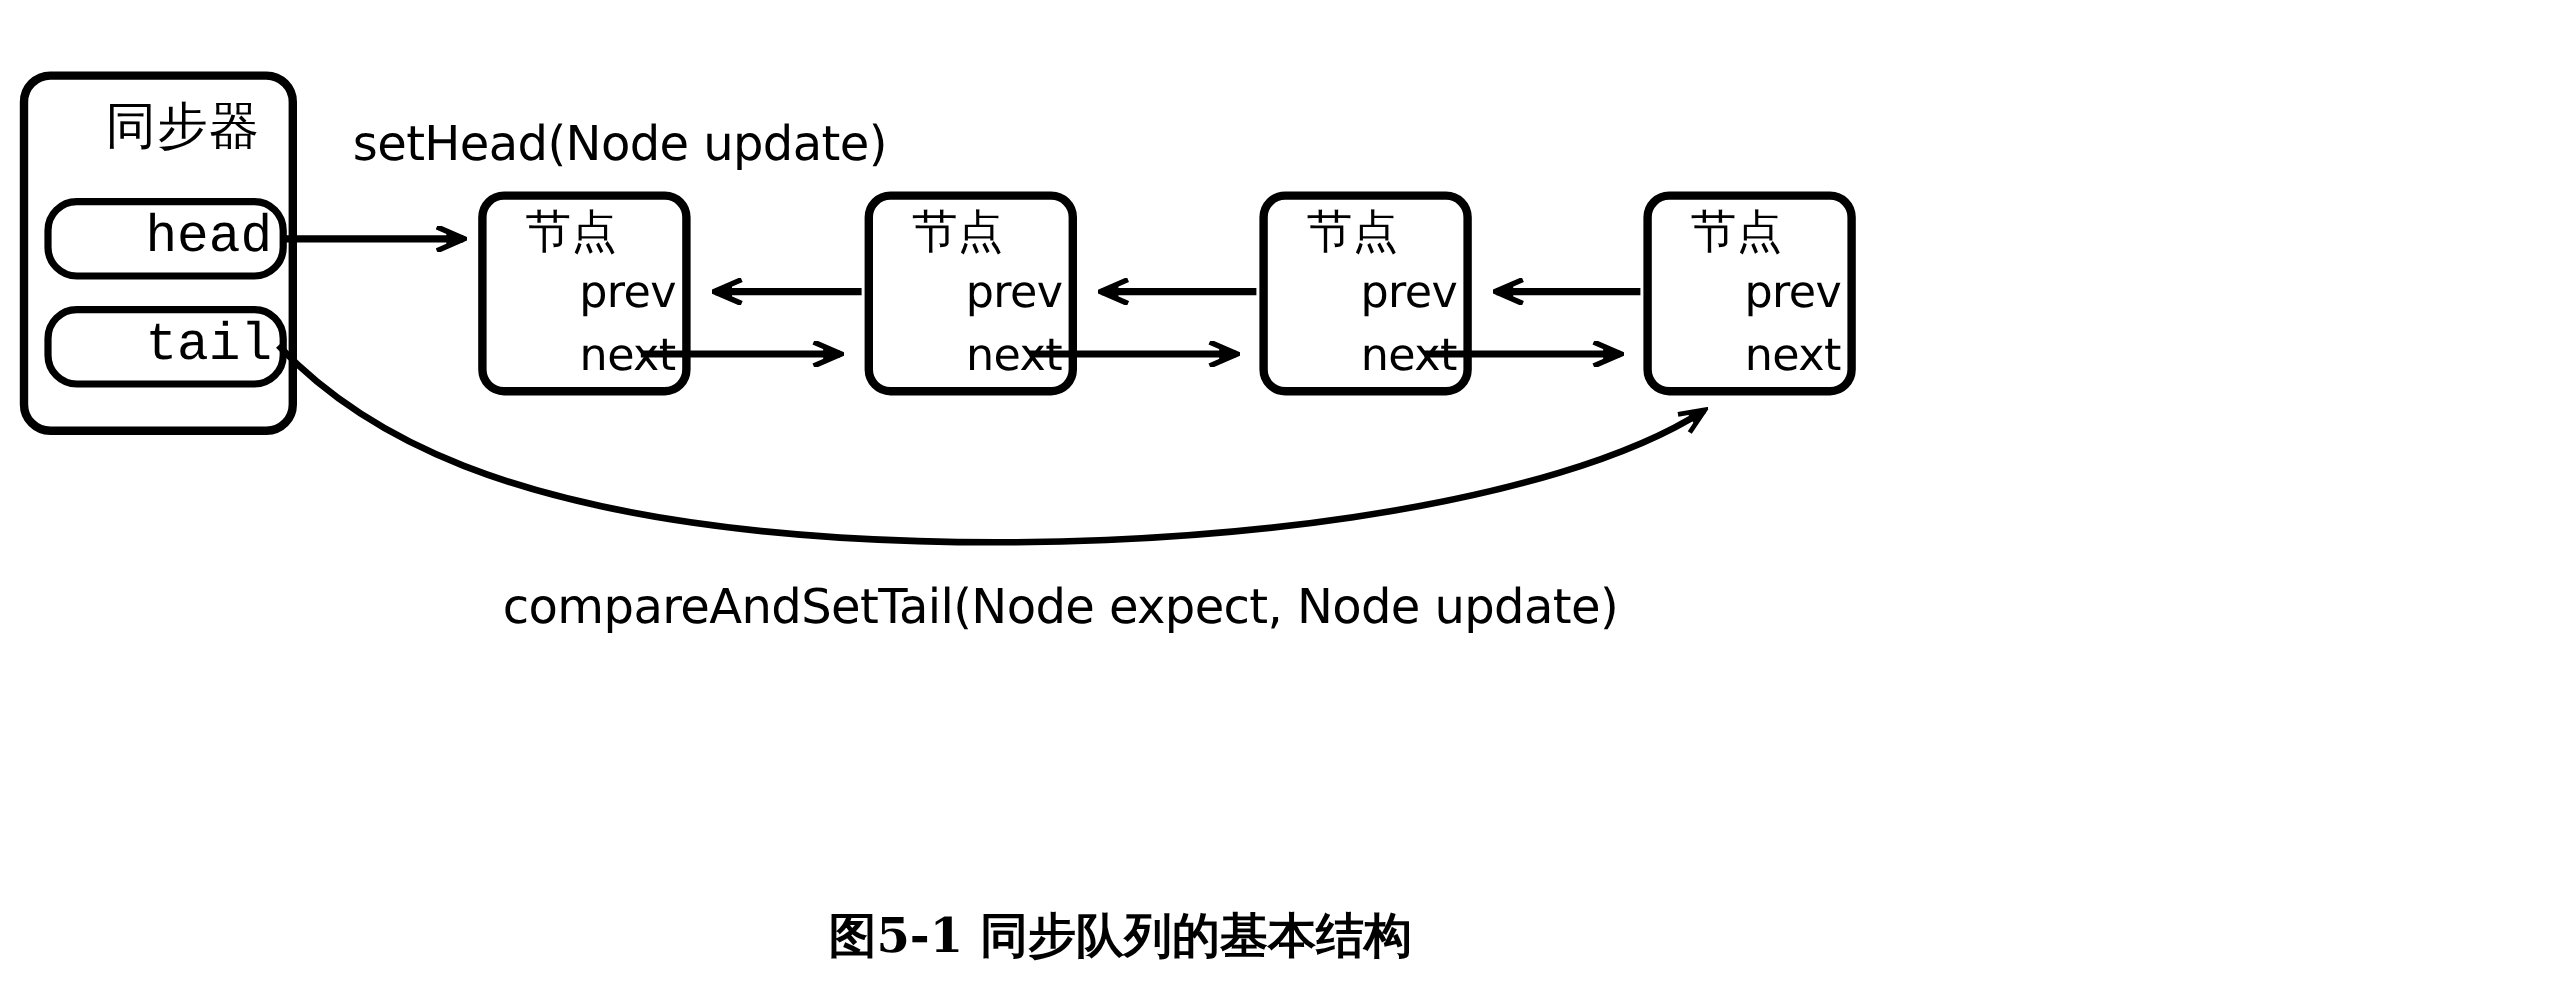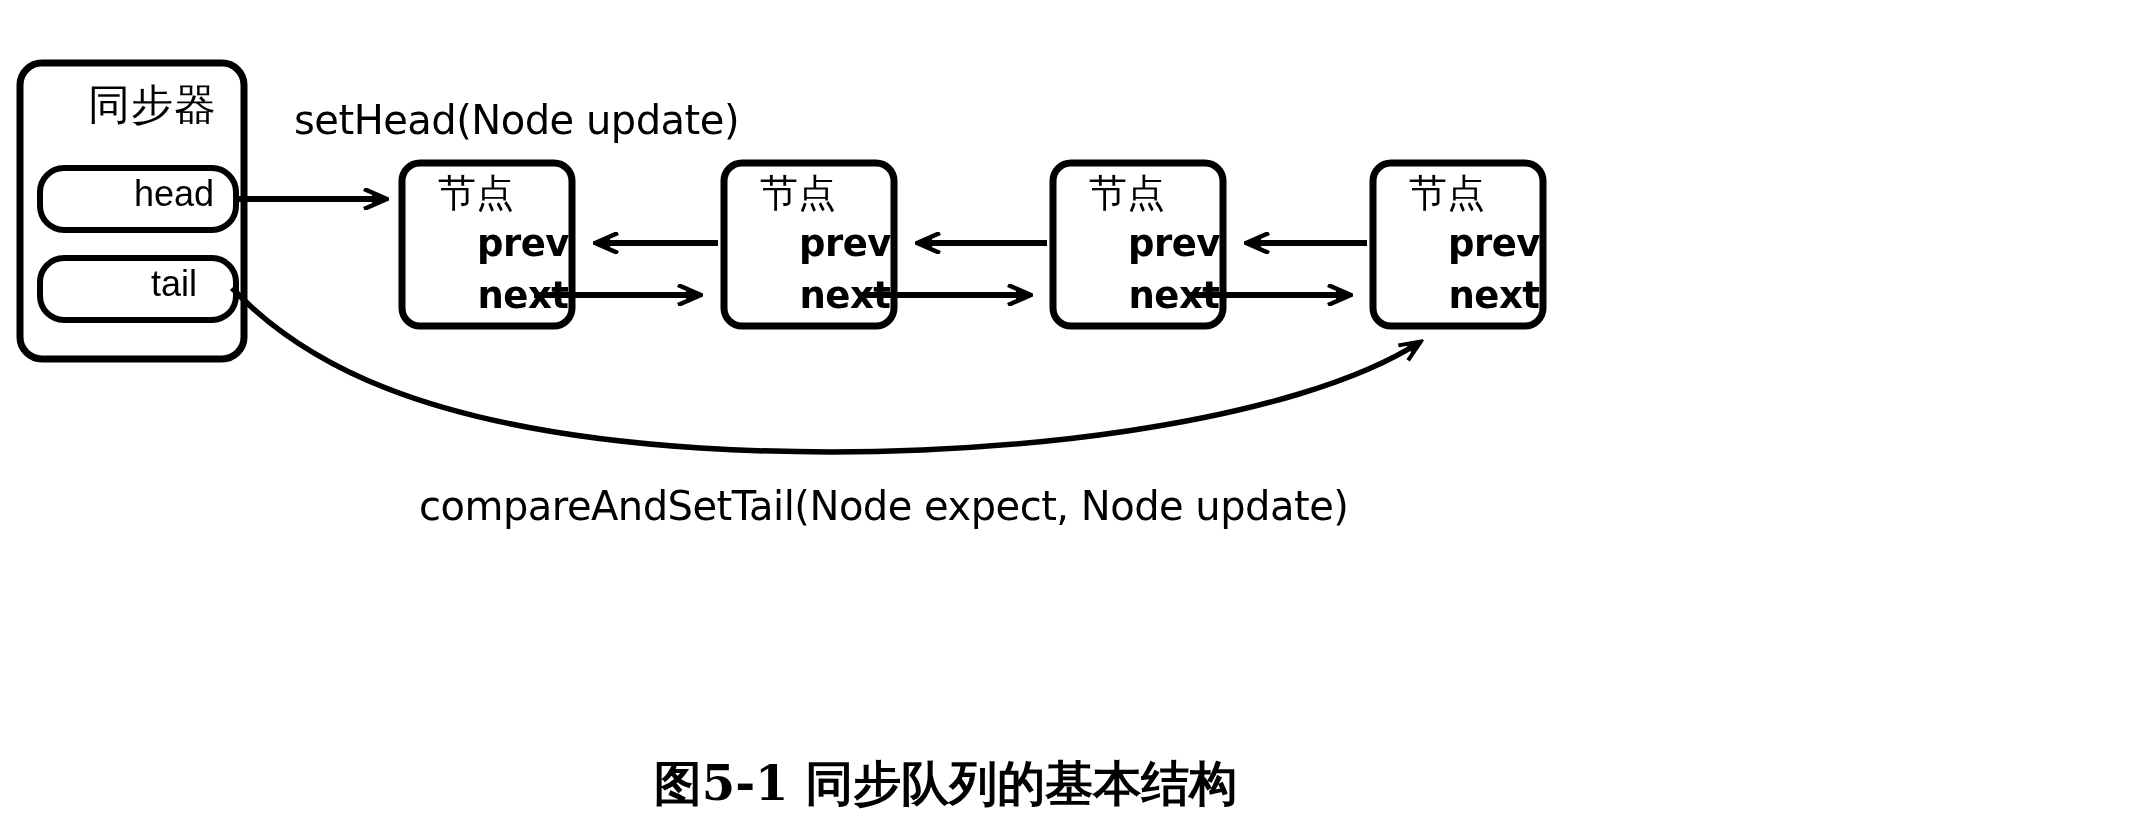--- a/index.html
+++ b/index.html
@@ -38,23 +38,23 @@
   .sync-title {
     left: 52px;
     top: 84px;
     font-size: 42px;
     font-weight: 400;
     letter-spacing: 1px;
     font-family: "DejaVu Sans", sans-serif;
   }
 
   .pill-label {
-    font-size: 36px;
+    font-size: 44px;
     font-weight: 400;
-    font-family: Liberation Sans, sans-serif;
+    font-family: Liberation Mono, monospace;
     text-align: center;
     width: 200px;
   }
   .pill-head { left: 38px; top: 176px; }
   .pill-tail { left: 38px; top: 266px; }
 
   .method-label {
     font-size: 40px;
     font-weight: 400;
     font-family: "DejaVu Sans", sans-serif;
@@ -64,34 +64,34 @@
   .label-cas     { left: 383px; top: 486px; }
 
   .node-title {
     font-size: 38px;
     font-weight: 400;
     font-family: "DejaVu Sans", sans-serif;
     width: 170px;
   }
   .node-field {
     font-size: 37px;
-    font-weight: bold;
+    font-weight: normal;
     font-family: "DejaVu Sans", sans-serif;
     text-align: center;
     width: 170px;
     letter-spacing: -0.5px;
   }
 
   .caption {
     position: absolute;
-    left: 12px;
+    left: 0;
     top: 752px;
     width: 1867px;
     text-align: center;
-    font-size: 48px;
+    font-size: 40px;
     font-weight: bold;
     color: #000000;
     font-family: "DejaVu Serif", serif;
     white-space: nowrap;
   }
 </style>
 </head>
 <body>
 
 <div id="page">

